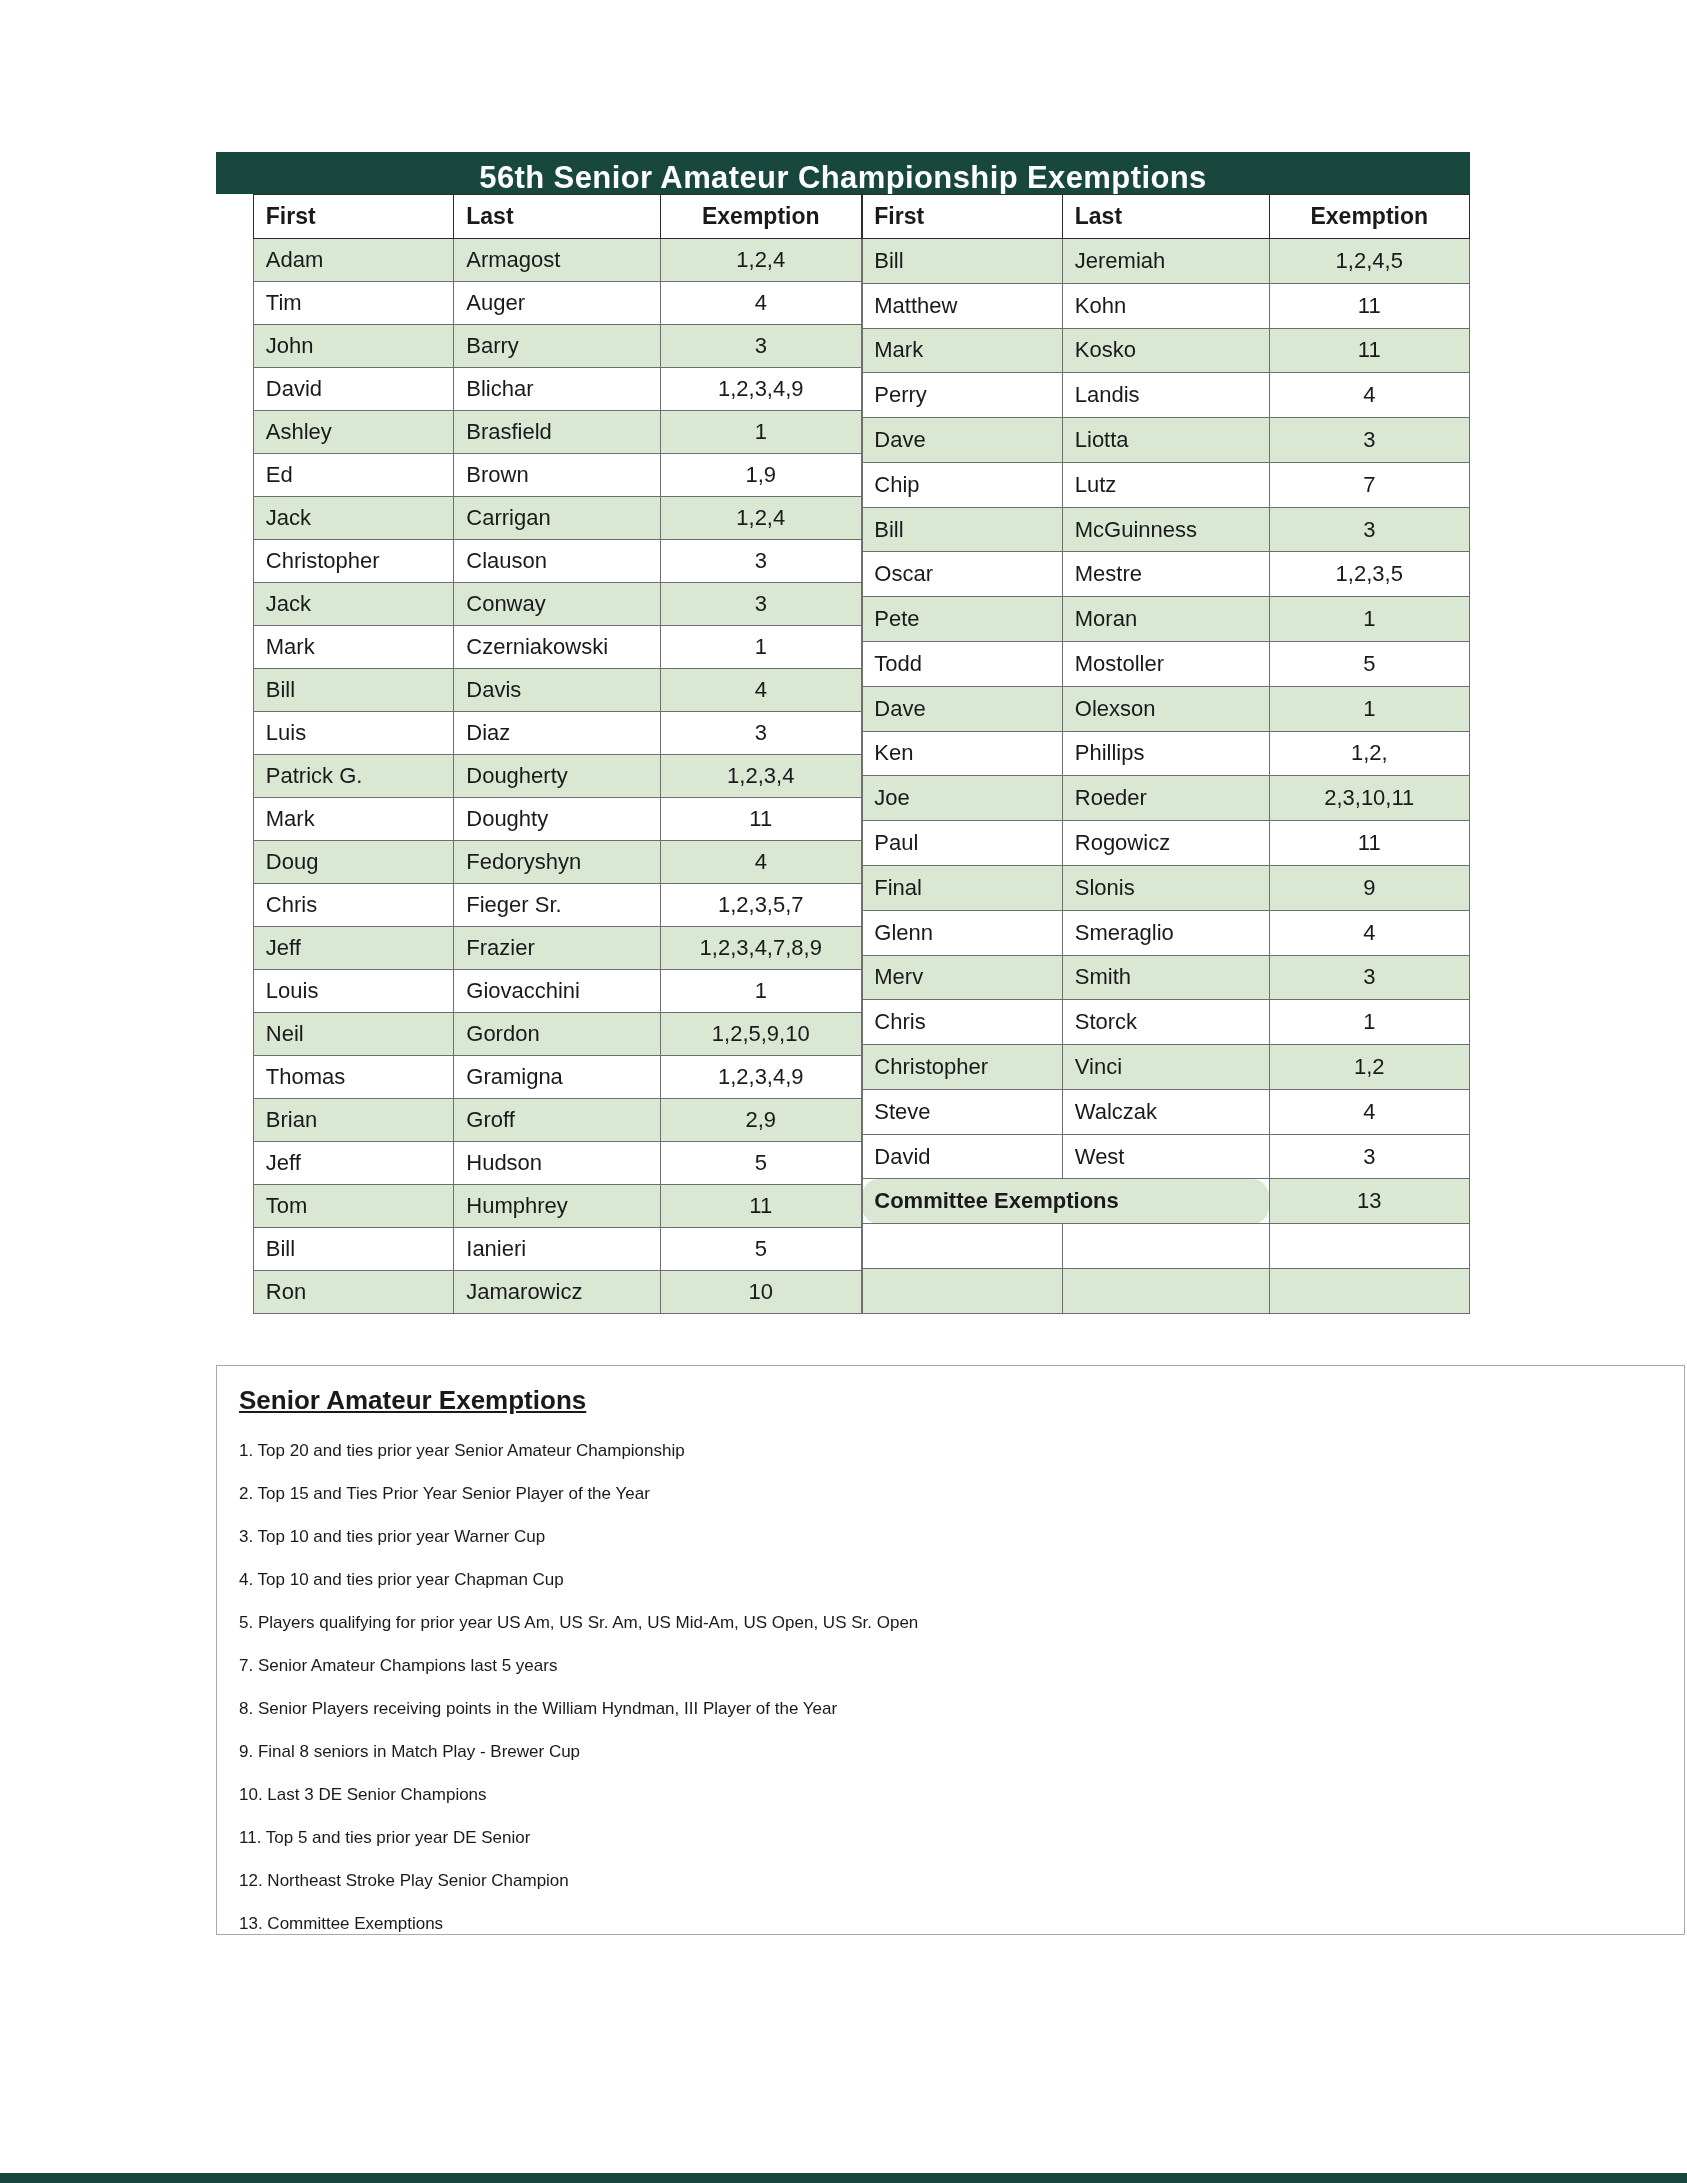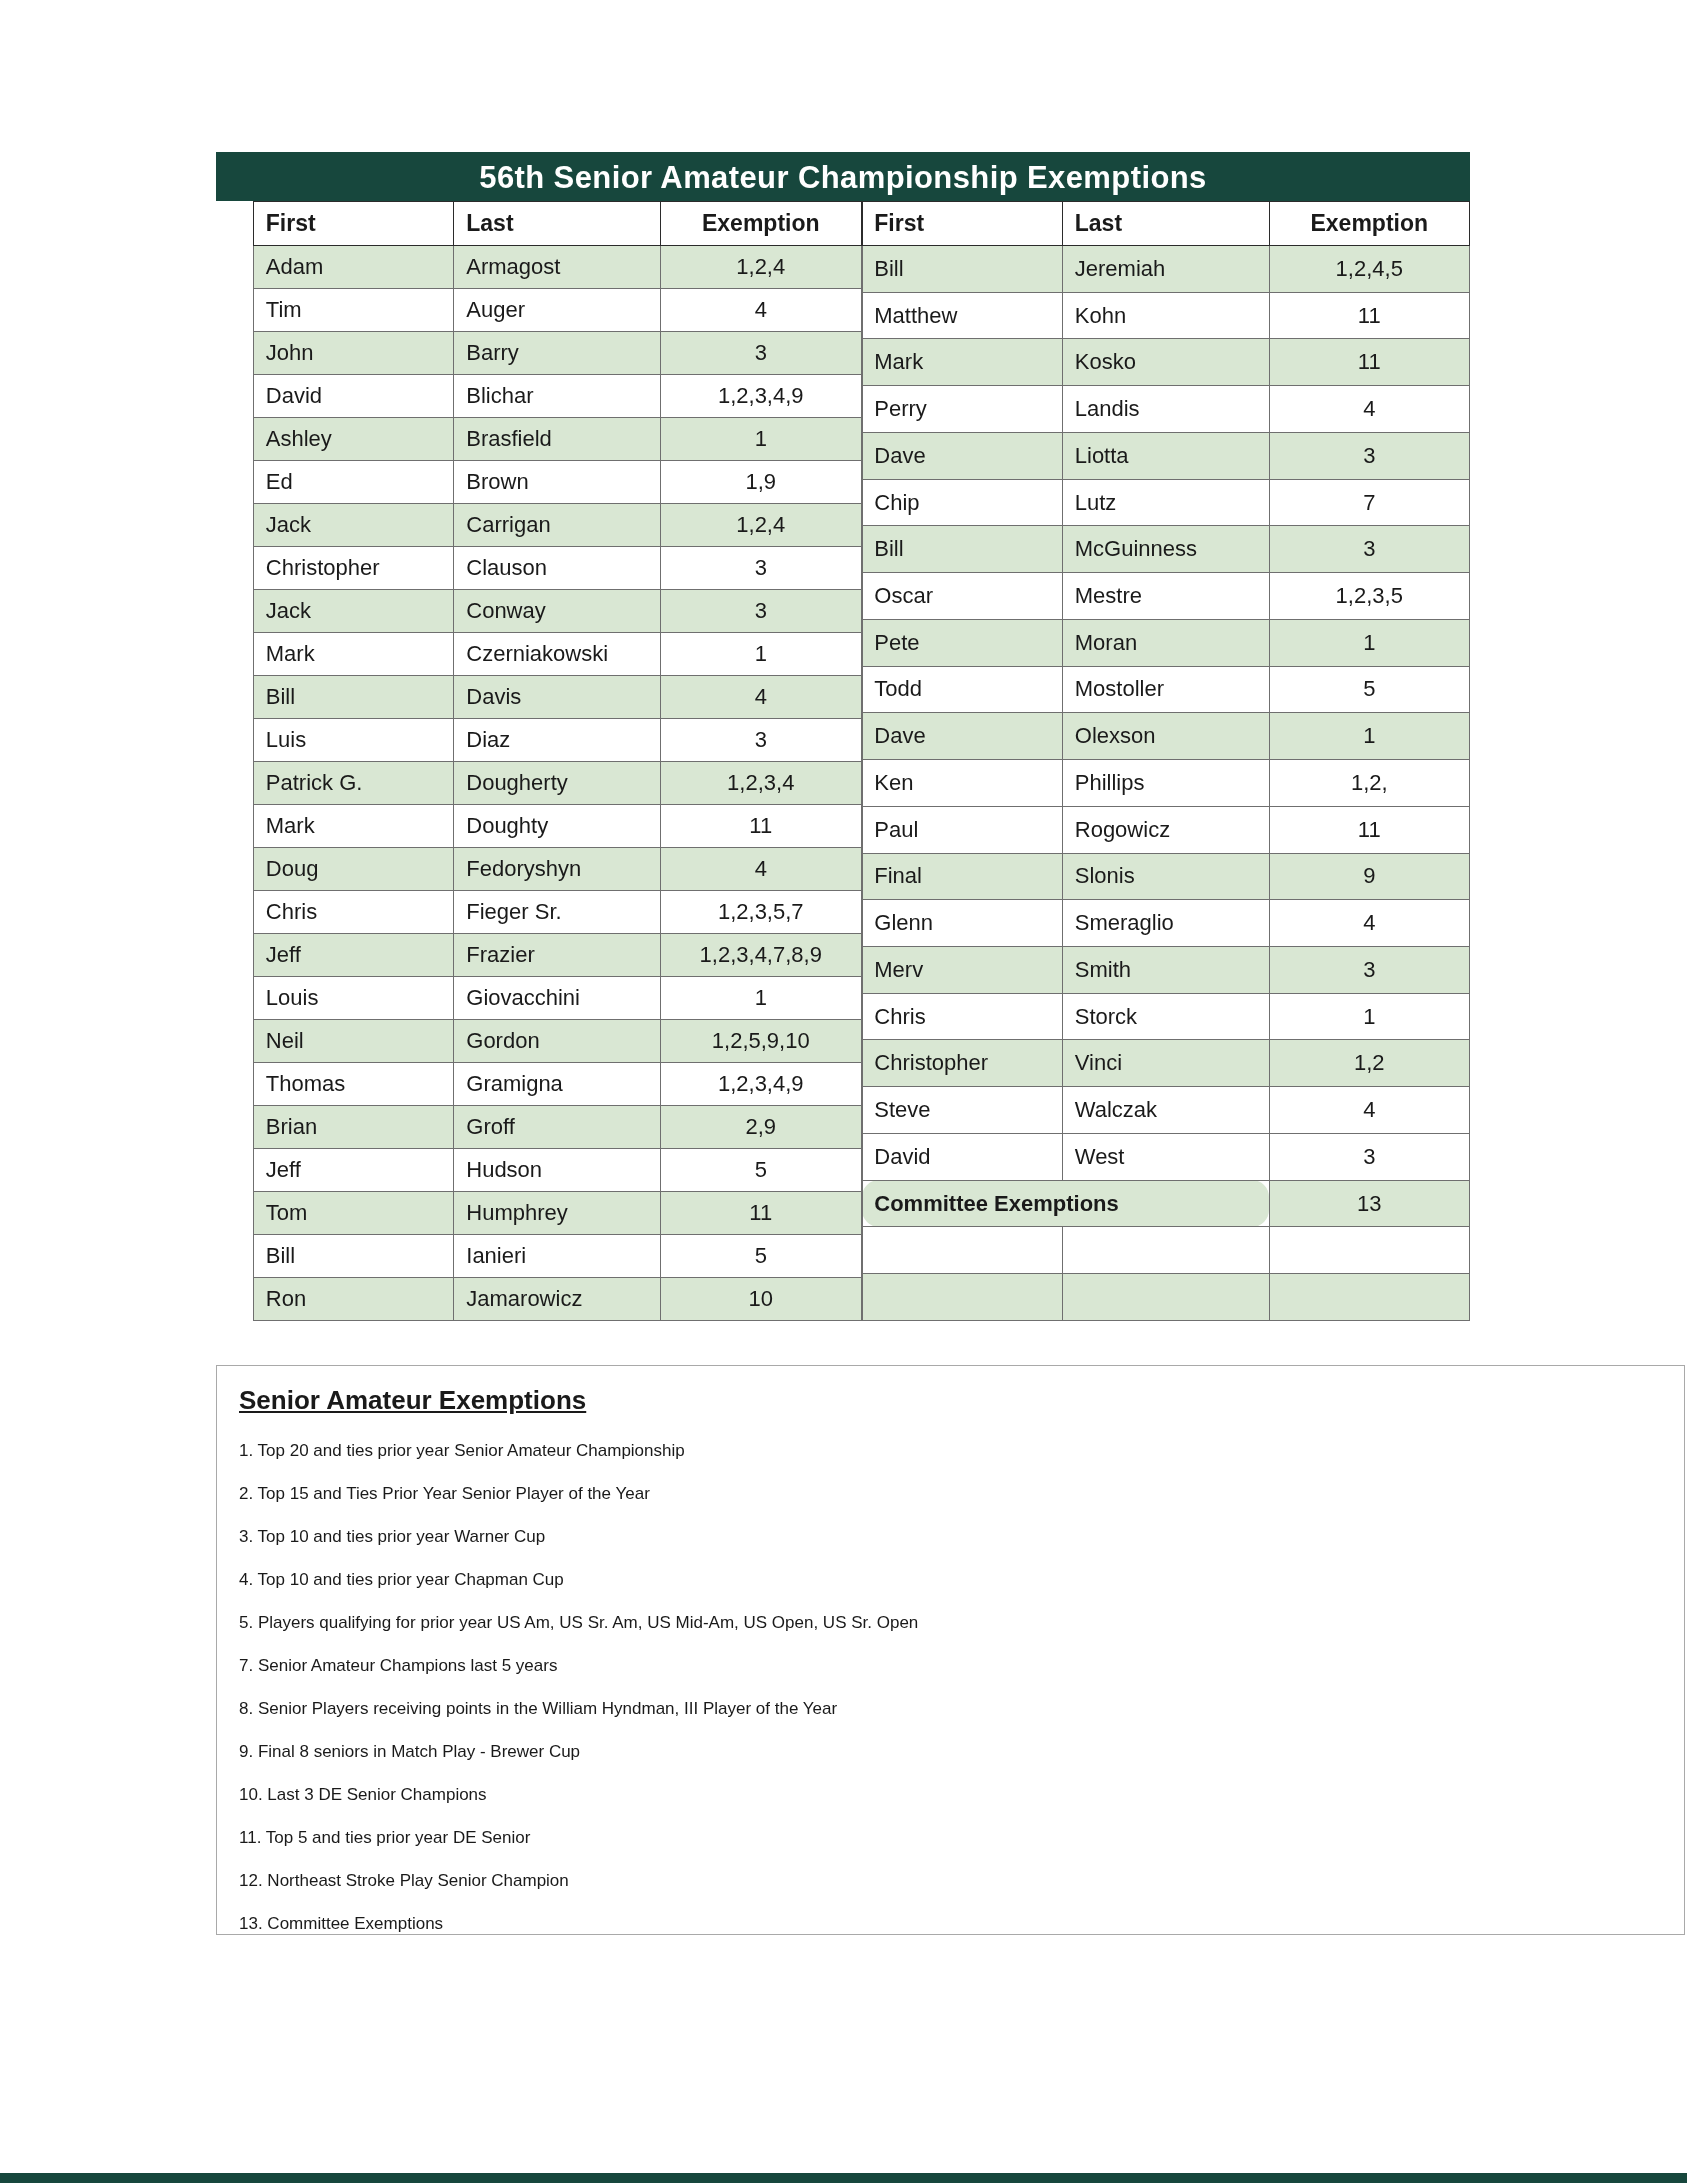--- a/index.html
+++ b/index.html
@@ -15,21 +15,21 @@
     width:1687px;height:2183px;position:relative;
     font-family:"Liberation Sans", sans-serif;
     color:var(--text);
     background:var(--page-bg);
   }
   .page{position:absolute;left:0;top:0;width:1687px;height:2183px;background:var(--page-bg);overflow:hidden;}
 
   .exemptions-block{position:absolute;left:216px;top:152px;width:1254px;}
   .title-bar{
     background:var(--accent);color:#ffffff;font-weight:bold;
-    font-size:31px;height:49px;line-height:49px;text-align:center;
+    font-size:31px;height:42px;line-height:49px;text-align:center;
     letter-spacing:0.4px;
     border:0.8px solid var(--accent);
   }
   .tables{display:flex;width:100%;padding-left:37px;}
   table{width:50%;border-collapse:collapse;table-layout:fixed;font-size:22px;}
   col.c-first{width:33%;}
   col.c-last{width:34%;}
   col.c-exem{width:33%;}
   th{
     height:44px;font-weight:bold;text-align:left;padding:0 11.8px;
@@ -277,20 +277,25 @@
             </tr>
             <tr class="green">
               <td>Dave</td>
               <td>Olexson</td>
               <td class="exemption">1</td>
             </tr>
             <tr>
               <td>Ken</td>
               <td>Phillips</td>
               <td class="exemption">1,2,</td>
+            </tr>
+            <tr class="green">
+              <td>Joe</td>
+              <td>Roeder</td>
+              <td class="exemption">2,3,10,11</td>
             </tr>
             <tr>
               <td>Paul</td>
               <td>Rogowicz</td>
               <td class="exemption">11</td>
             </tr>
             <tr class="green">
               <td>Final</td>
               <td>Slonis</td>
               <td class="exemption">9</td>

